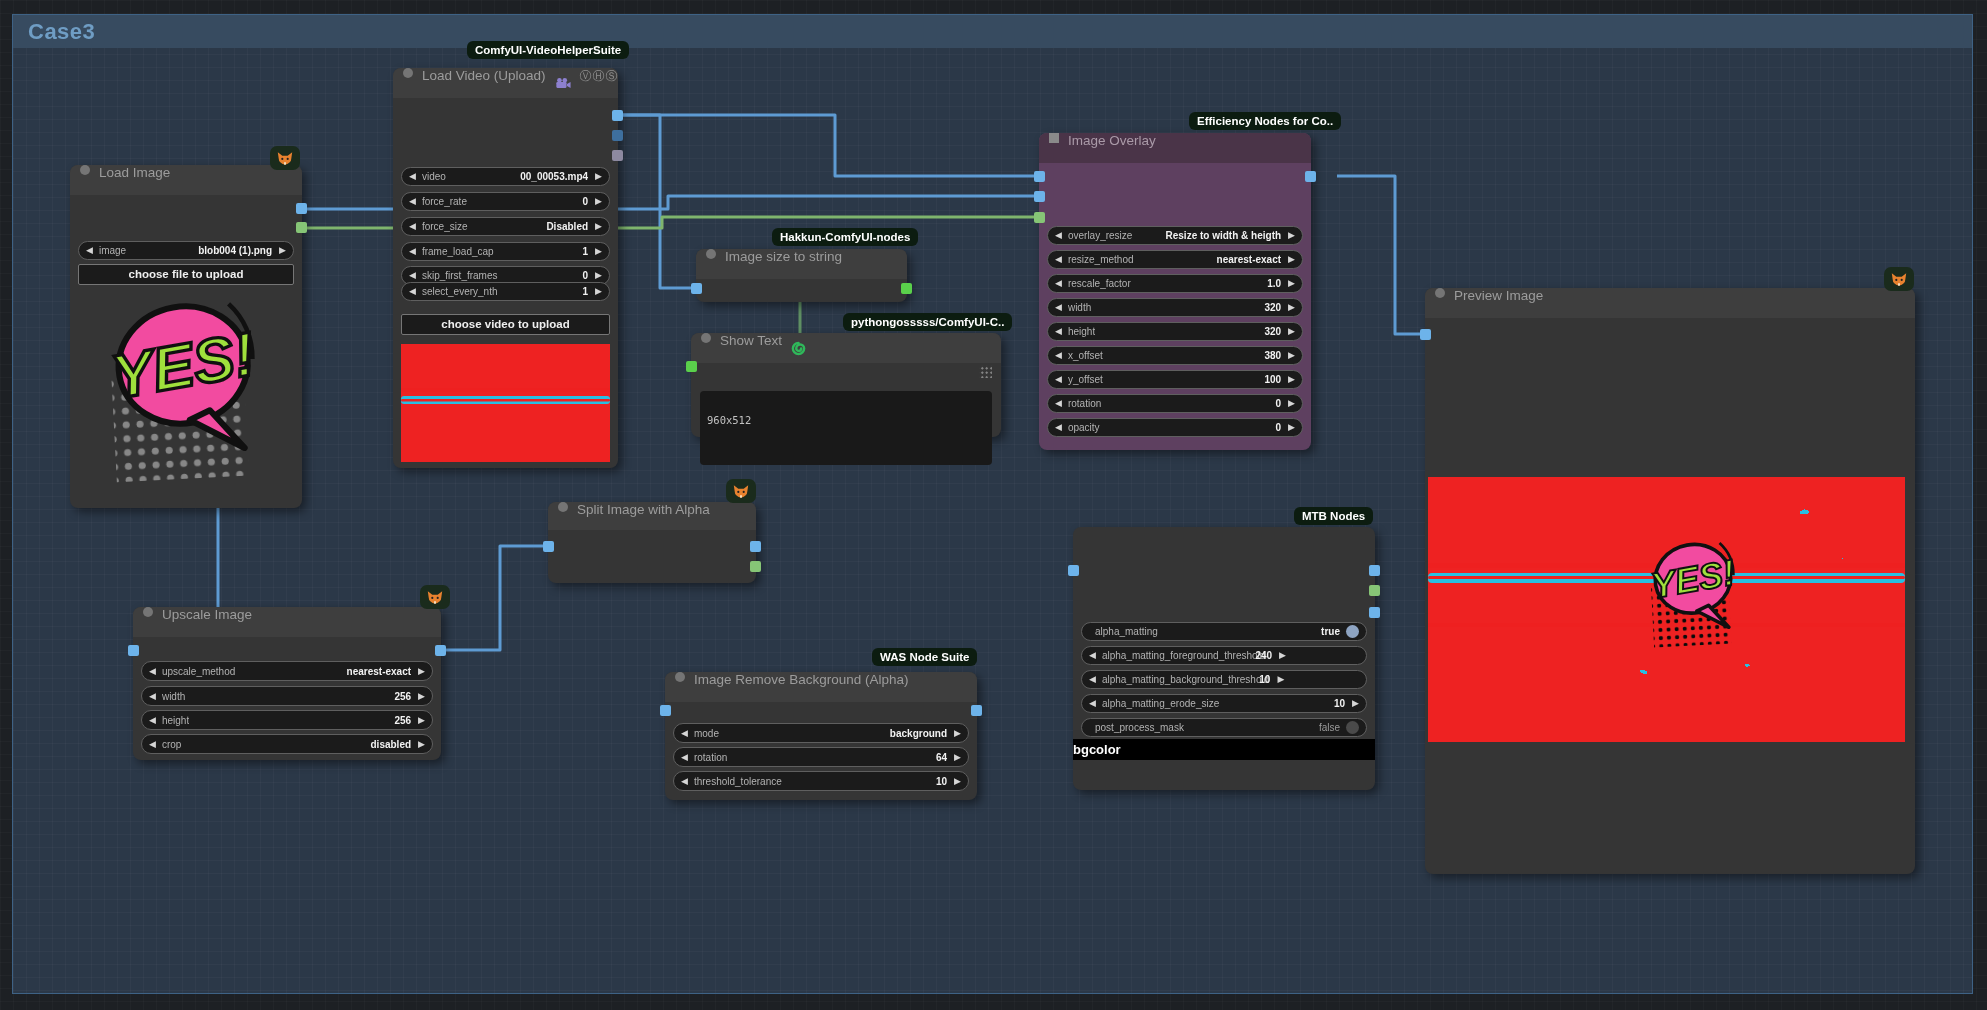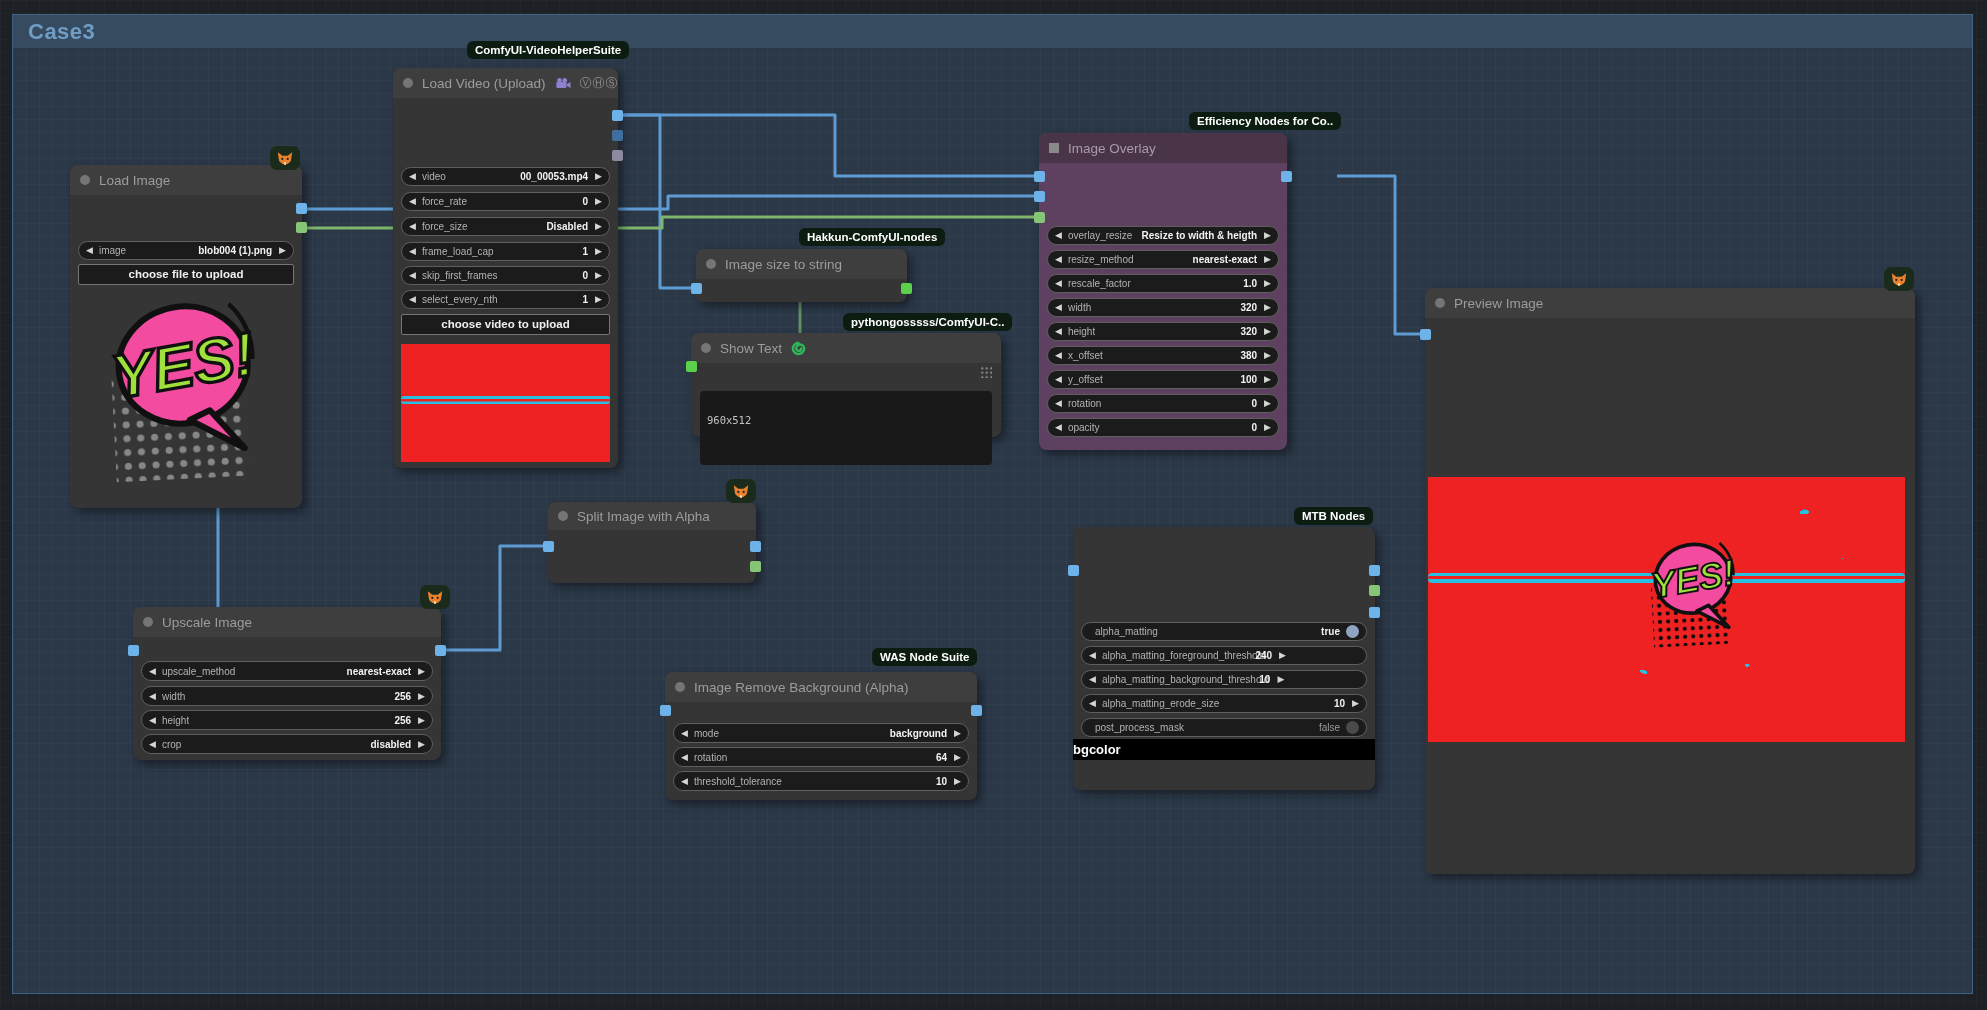--- a/index.html
+++ b/index.html
@@ -12,21 +12,21 @@
     font-family:"Liberation Sans",sans-serif;
   }
   .group{position:absolute;z-index:0;background:#2b3848;border:1px solid #3e6285;
     background-image:linear-gradient(rgba(255,255,255,.028) 1px,transparent 1px),
                      linear-gradient(90deg,rgba(255,255,255,.028) 1px,transparent 1px);
     background-size:13px 13px;}
   .group-titlebar{height:33px;background:#374b60;color:#6f9dc4;font-size:22px;font-weight:bold;
     line-height:33px;padding-left:15px;letter-spacing:.5px}
   .wires{position:absolute;left:0;top:0;z-index:1}
   .node{position:absolute;background:#353535;border-radius:8px;box-shadow:4px 4px 10px rgba(0,0,0,.45);z-index:2}
-  .node-header{height:30px;background:#3e3e3e;border-radius:8px 8px 0 0;display:flex;align-items:center;
+  .node-header{height:30px;background:#3e3e3e;border-radius:8px 8px 0 0;display:flex;
     gap:9px;padding:0 10px;color:#9c9c9c;font-size:13.5px;white-space:nowrap}
   .node.purple{background:#5e4060}
   .node.purple .node-header{background:#4a3448;color:#aa9aa8}
   .cdot{width:10px;height:10px;border-radius:50%;background:#757575;flex:none}
   .csq{width:10px;height:10px;background:#8a8a8a;flex:none}
   .widget{position:absolute;left:8px;right:8px;height:17px;background:#1b1b1b;border:1px solid #5f5f5f;
     border-radius:10px;display:flex;align-items:center;padding:0 7px;font-size:10px;color:#b3b3b3;
     white-space:nowrap;overflow:hidden}
   .wlabel{overflow:hidden}
   .wvalue{margin-left:auto;color:#f2f2f2;font-weight:bold;flex:none;padding-left:4px}
@@ -156,21 +156,21 @@
     <span class="wlabel">frame_load_cap</span>
     <span class="wvalue">1</span>
     <span class="warr r"></span>
   </div>
   <div class="widget" style="top:198px">
     <span class="warr l"></span>
     <span class="wlabel">skip_first_frames</span>
     <span class="wvalue">0</span>
     <span class="warr r"></span>
   </div>
-  <div class="widget" style="top:222px">
+  <div class="widget" style="top:214px">
     <span class="warr l"></span>
     <span class="wlabel">select_every_nth</span>
     <span class="wvalue">1</span>
     <span class="warr r"></span>
   </div>
   <div class="nbtn" style="top:246px">choose video to upload</div>
   <div class="imgbox" style="left:8px;top:276px;width:209px;height:118px">
     <svg width="209" height="118" viewBox="0 0 209 118" preserveAspectRatio="none">
       <defs>
         <filter id="camoA" x="0" y="0" width="100%" height="100%">
@@ -185,21 +185,21 @@
       </defs>
       <rect width="209" height="118" fill="#29bfe2"></rect>
       <rect width="209" height="118" filter="url(#camoA)"></rect>
       <rect x="0" y="44" width="209" height="4" rx="2" fill="#ee2020"></rect>
       <rect x="0" y="52" width="209" height="8" rx="3" fill="#29bfe2"></rect>
       <rect x="0" y="55" width="209" height="2.6" rx="1.3" fill="#ee2020"></rect>
     </svg>
   </div>
 </div>
 
-<div class="badge" style="left:799px;top:228px">Hakkun-ComfyUI-nodes</div>
+<div class="badge" style="left:772px;top:228px">Hakkun-ComfyUI-nodes</div>
 <div class="node" style="left:696px;top:249px;width:211px;height:53px">
   <div class="node-header">
     <span class="cdot"></span>
     <span>Image size to string</span>
   </div>
   <span class="port" style="left:-5px;top:34px;background:#6db3ea"></span>
   <span class="port" style="right:-5px;top:34px;background:#5ad04b"></span>
 </div>
 
 <div class="badge" style="left:843px;top:313px">pythongosssss/ComfyUI-C..</div>
@@ -212,21 +212,21 @@
           <path d="M8 2 a6 6 0 1 0 6 6 a4.2 4.2 0 0 0 -8.4 0 a2.6 2.6 0 0 0 5.2 0" fill="none" stroke="#2fb85a" stroke-width="2.6" stroke-linecap="round"></path>
         </svg>
     </span>
   </div>
   <span class="port" style="left:-5px;top:28px;background:#5ad04b"></span>
   <span class="gridicon" style="right:9px;top:32px"></span>
   <div class="showtext-box" style="left:9px;top:58px;width:278px;height:28px">960x512</div>
 </div>
 
 <div class="badge" style="left:1189px;top:112px">Efficiency Nodes for Co..</div>
-<div class="node purple" style="left:1039px;top:133px;width:248px;height:317px">
+<div class="node purple" style="left:1039px;top:133px;width:272px;height:317px">
   <div class="node-header">
     <span class="csq"></span>
     <span>Image Overlay</span>
   </div>
   <span class="port" style="left:-5px;top:38px;background:#6db3ea"></span>
   <span class="port" style="left:-5px;top:58px;background:#6db3ea"></span>
   <span class="port" style="left:-5px;top:79px;background:#86c576"></span>
   <span class="port" style="right:-5px;top:38px;background:#6db3ea"></span>
 
   <div class="widget" style="top:93px">

